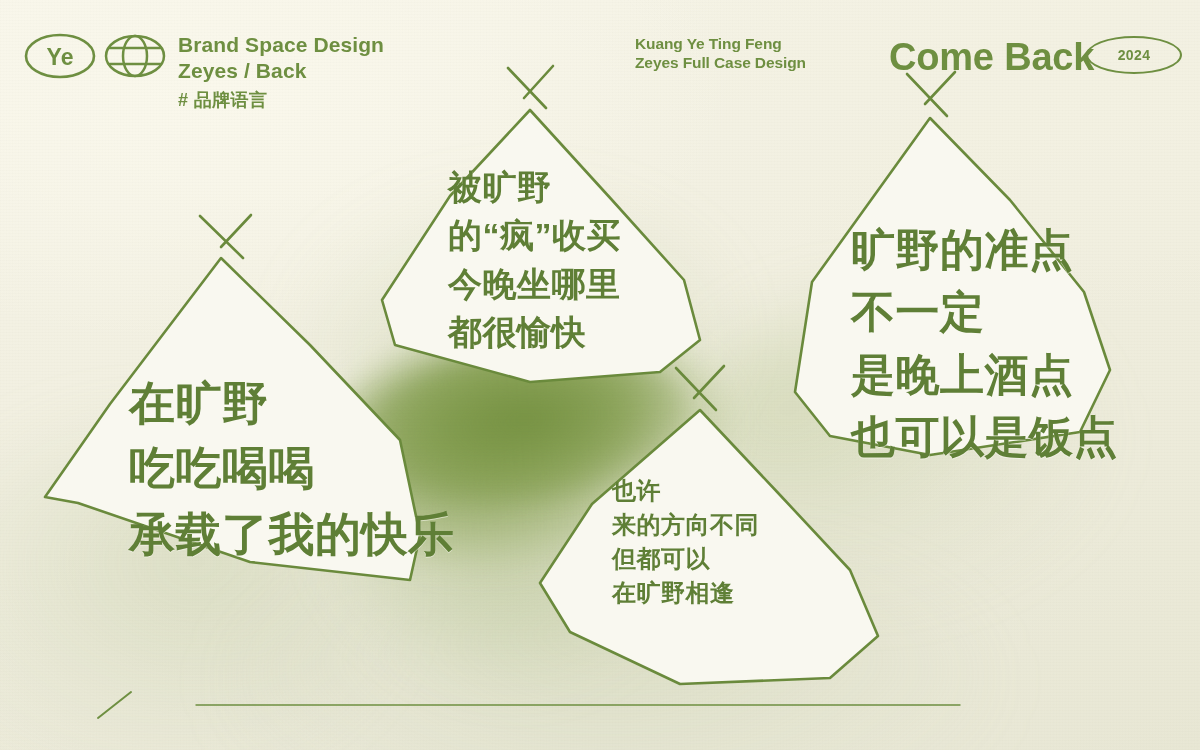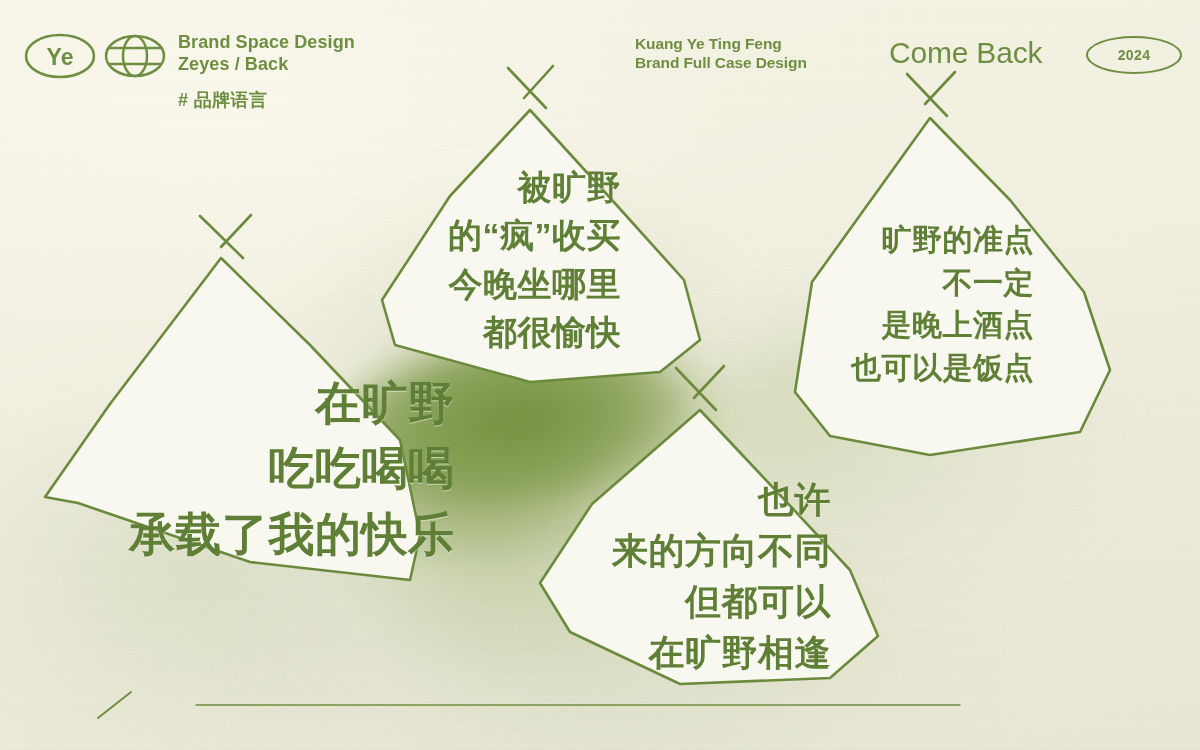--- a/index.html
+++ b/index.html
@@ -105,21 +105,21 @@
     position: absolute;
     left: 24px; top: 30px;
     display: flex;
     align-items: center;
     gap: 8px;
   }
   .brand-block {
     position: absolute;
     left: 178px; top: 32px;
     color: #6e8f41;
-    font-size: 18px;
+    font-size: 21px;
     font-weight: 700;
     line-height: 1.22;
     letter-spacing: .1px;
   }
   .brand-hash {
     position: absolute;
     left: 178px; top: 88px;
     color: #6e8f41;
     font-size: 18px;
     font-weight: 700;
@@ -131,22 +131,22 @@
     color: #6e8f41;
     font-size: 15.5px;
     font-weight: 700;
     line-height: 1.24;
     letter-spacing: -.1px;
   }
   .comeback {
     position: absolute;
     left: 889px; top: 36px;
     color: #6e8f41;
-    font-size: 30px;
-    font-weight: 400;
+    font-size: 38px;
+    font-weight: 700;
     letter-spacing: -.2px;
   }
   .year-badge {
     position: absolute;
     left: 1086px; top: 36px;
     width: 96px; height: 38px;
     display: flex;
     align-items: center;
     justify-content: center;
     color: #6e8f41;
@@ -164,26 +164,25 @@
 
   
   .tent-text {
     position: absolute;
     color: #5f7f36;
     font-weight: 700;
     white-space: pre;
     line-height: 1.42;
     letter-spacing: .5px;
     text-shadow: 0 1px 0 rgba(250,250,240,.55);
-    text-align: right;
   }
   #text-top    { left: 448px; top: 163px; font-size: 34px; }
   #text-left   { left: 129px; top: 371px; font-size: 46px; }
-  #text-right  { left: 851px; top: 219px; font-size: 30px; }
-  #text-bottom { left: 612px; top: 474px; font-size: 36px; }
+  #text-right  { left: 851px; top: 219px; font-size: 44px; }
+  #text-bottom { left: 612px; top: 474px; font-size: 24px; }
 
   
   .footer {
     position: absolute;
     left: 0; bottom: 0;
     width: 1200px; height: 90px;
   }
 </style>
 </head>
 <body>
@@ -248,21 +247,21 @@
 
     <div class="brand-block">
       <div>Brand Space Design</div>
       <div>Zeyes / Back</div>
     </div>
 
     <div class="brand-hash"># 品牌语言</div>
 
     <div class="cn-block">
       <div>Kuang Ye Ting Feng</div>
-      <div>Brand Full Case Design</div>
+      <div>Zeyes Full Case Design</div>
     </div>
 
     <div class="comeback">Come Back</div>
 
     <div class="year-badge">
       <div class="ring"></div>
       <span>2024</span>
     </div>
   </div>
 

